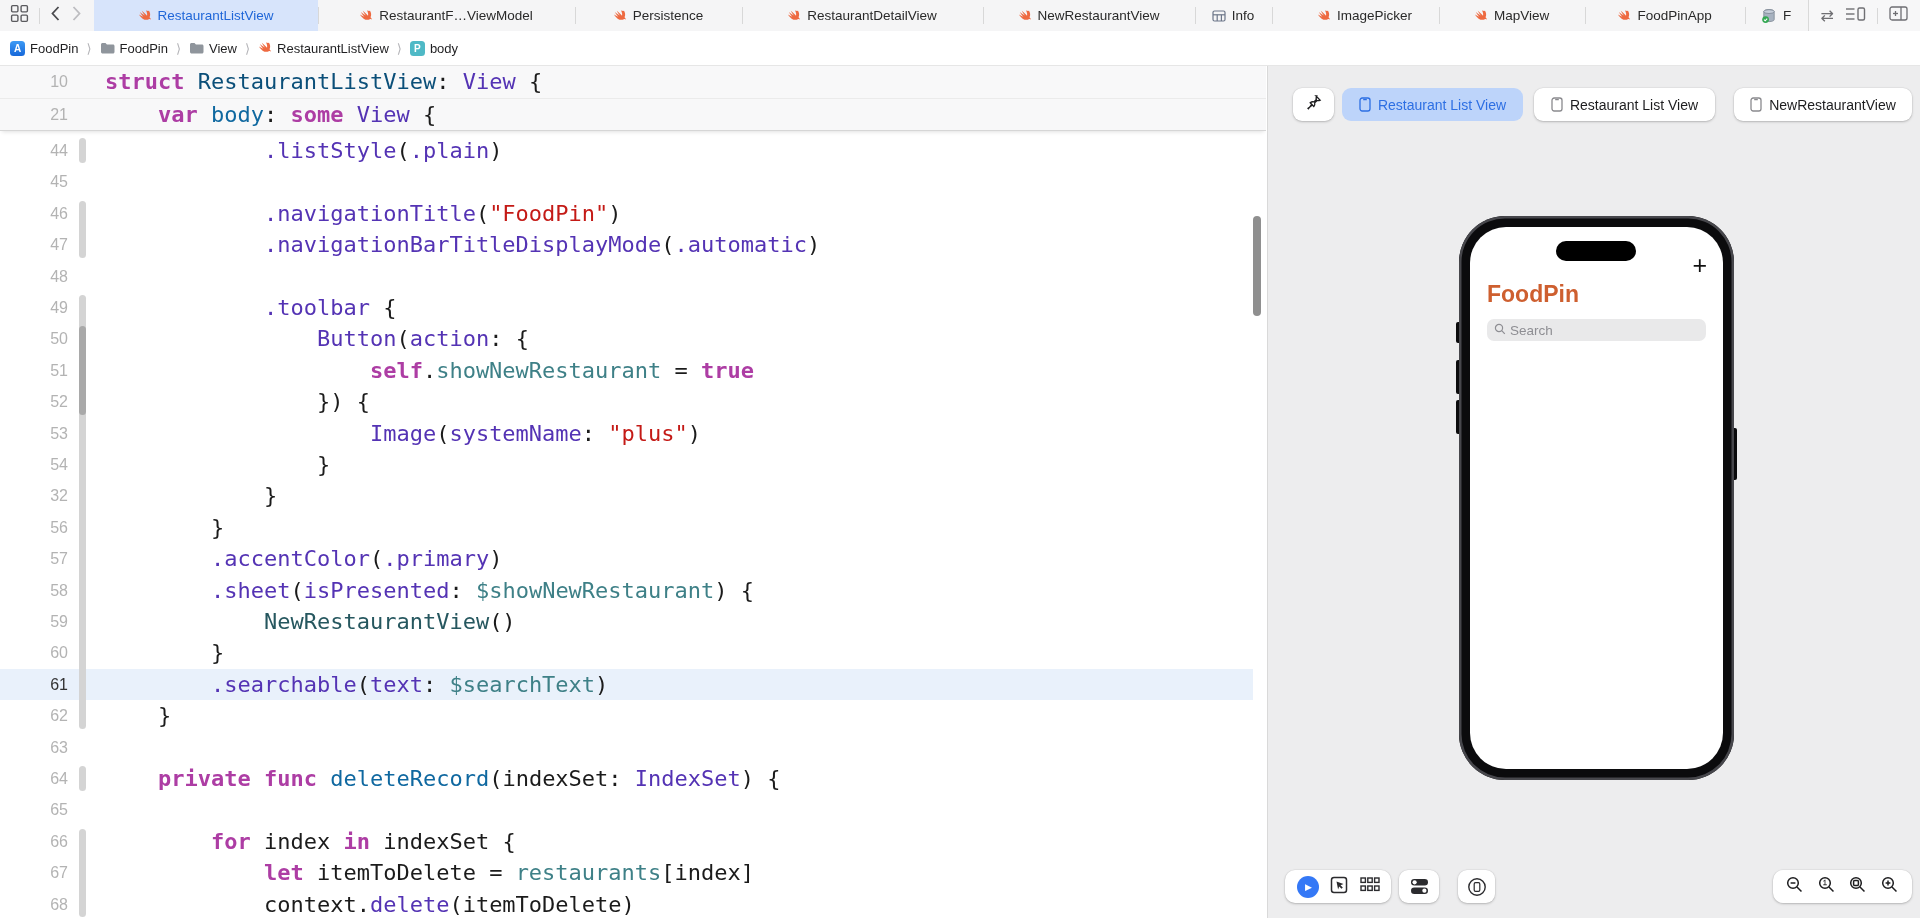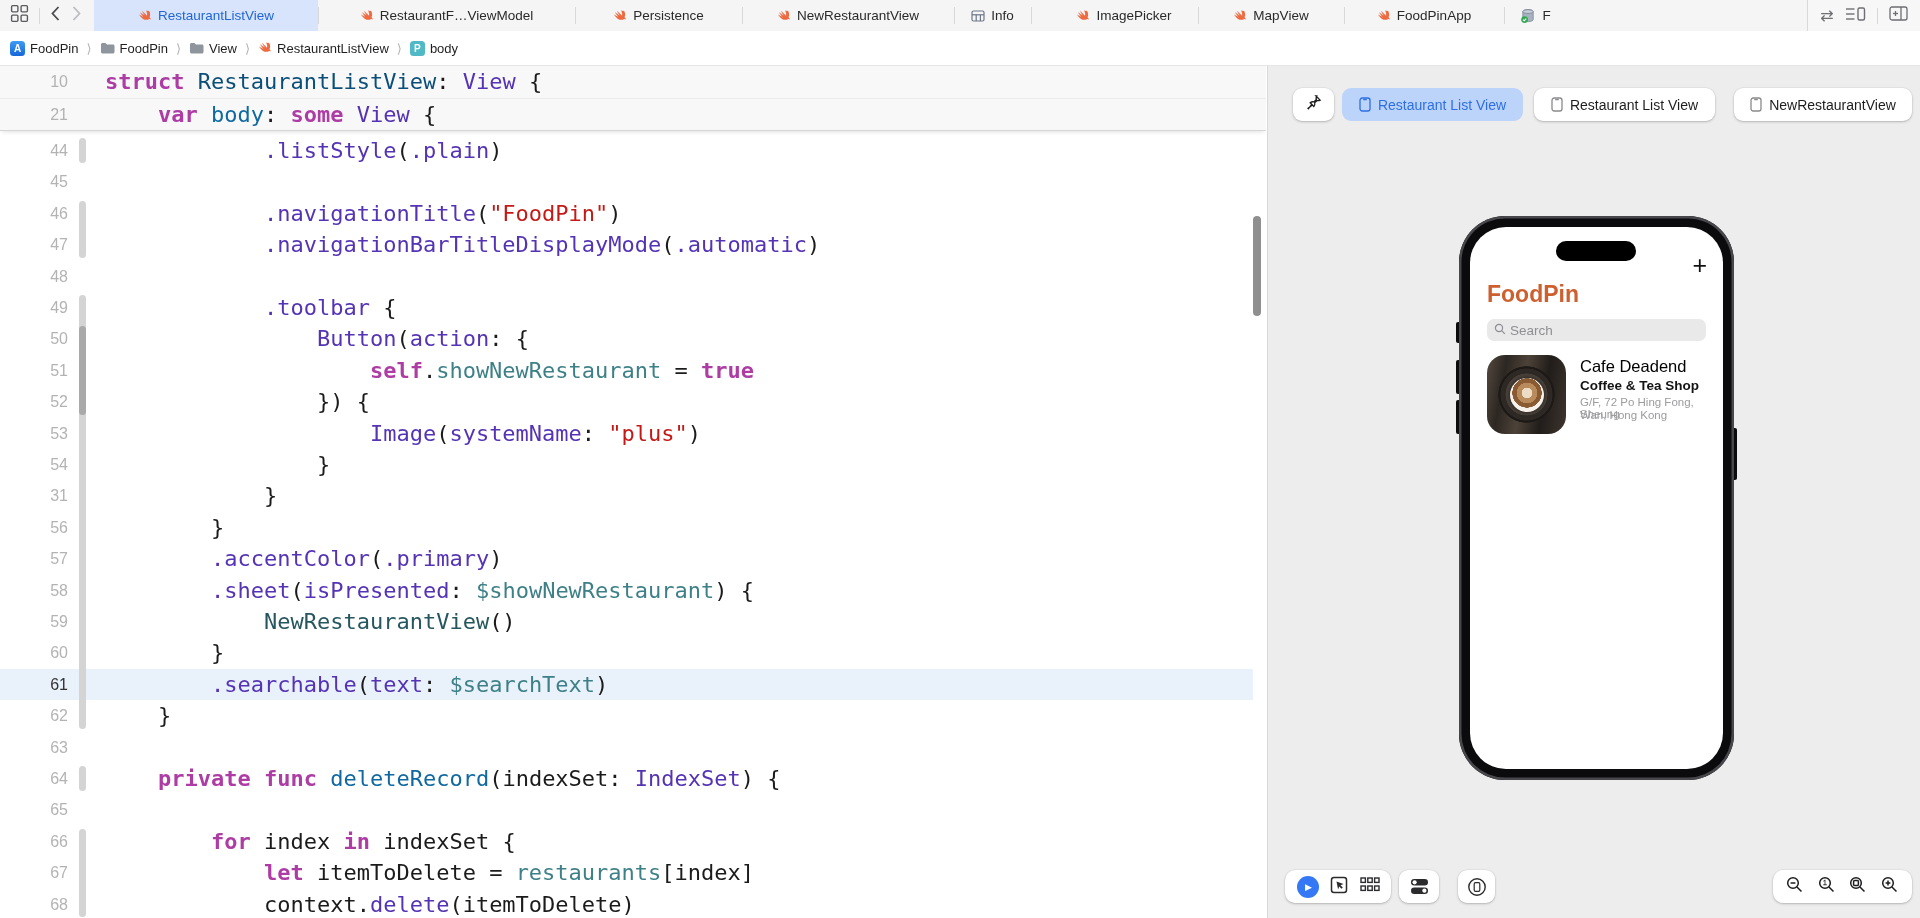--- a/index.html
+++ b/index.html
@@ -138,20 +138,28 @@
           </span>
           <span>RestaurantF…ViewModel</span>
         </div>
         <div class="wtab" style="width: 167px;">
           <span style="display: inline-flex;">
             <svg xmlns="http://www.w3.org/2000/svg" width="14" height="14" viewBox="0 0 16 16">
               <path fill="#EE6A41" d="M12.6 2.1c1.5 2.4 1.7 5.2.6 7.4.9.8 1.5 1.8 1.7 2.6-.8-.5-1.7-.7-2.6-.4-1.9 1.1-4.7.9-7-.7C3.3 9.6 1.9 7.9 1.2 6.4c1.6 1.2 3.3 2 4.9 2.4C4.3 7 2.8 5 2.1 3.4 4 5 6.1 6.5 7.9 7.4 6.3 5.5 4.9 3.2 4.4 1.9c2.1 1.7 4.3 3.9 5.9 5.8.5-1.8 0-3.9-1.2-5.9.9.1 2.4.6 3.5.3z"></path>
             </svg>
           </span>
           <span>Persistence</span>
+        </div>
+        <div class="wtab" style="width: 241px;">
+          <span style="display: inline-flex;">
+            <svg xmlns="http://www.w3.org/2000/svg" width="14" height="14" viewBox="0 0 16 16">
+              <path fill="#EE6A41" d="M12.6 2.1c1.5 2.4 1.7 5.2.6 7.4.9.8 1.5 1.8 1.7 2.6-.8-.5-1.7-.7-2.6-.4-1.9 1.1-4.7.9-7-.7C3.3 9.6 1.9 7.9 1.2 6.4c1.6 1.2 3.3 2 4.9 2.4C4.3 7 2.8 5 2.1 3.4 4 5 6.1 6.5 7.9 7.4 6.3 5.5 4.9 3.2 4.4 1.9c2.1 1.7 4.3 3.9 5.9 5.8.5-1.8 0-3.9-1.2-5.9.9.1 2.4.6 3.5.3z"></path>
+            </svg>
+          </span>
+          <span>RestaurantDetailView</span>
         </div>
         <div class="wtab" style="width: 212px;">
           <span style="display: inline-flex;">
             <svg xmlns="http://www.w3.org/2000/svg" width="14" height="14" viewBox="0 0 16 16">
               <path fill="#EE6A41" d="M12.6 2.1c1.5 2.4 1.7 5.2.6 7.4.9.8 1.5 1.8 1.7 2.6-.8-.5-1.7-.7-2.6-.4-1.9 1.1-4.7.9-7-.7C3.3 9.6 1.9 7.9 1.2 6.4c1.6 1.2 3.3 2 4.9 2.4C4.3 7 2.8 5 2.1 3.4 4 5 6.1 6.5 7.9 7.4 6.3 5.5 4.9 3.2 4.4 1.9c2.1 1.7 4.3 3.9 5.9 5.8.5-1.8 0-3.9-1.2-5.9.9.1 2.4.6 3.5.3z"></path>
             </svg>
           </span>
           <span>NewRestaurantView</span>
         </div>
         <div class="wtab" style="width: 77px;">
@@ -311,21 +319,21 @@
         </div>
         <div class="line" style="top: 351.6px;">
           <span class="lnum">53</span>
           <span class="ctext"><span class="tk-pl">                    </span><span class="tk-api">Image</span><span class="tk-pl">(</span><span class="tk-api">systemName</span><span class="tk-pl">: </span><span class="tk-str">"plus"</span><span class="tk-pl">)</span></span>
         </div>
         <div class="line" style="top: 383px;">
           <span class="lnum">54</span>
           <span class="ctext"><span class="tk-pl">                }</span></span>
         </div>
         <div class="line" style="top: 414.4px;">
-          <span class="lnum">31</span>
+          <span class="lnum">32</span>
           <span class="ctext"><span class="tk-pl">            }</span></span>
         </div>
         <div class="line" style="top: 445.8px;">
           <span class="lnum">56</span>
           <span class="ctext"><span class="tk-pl">        }</span></span>
         </div>
         <div class="line" style="top: 477.2px;">
           <span class="lnum">57</span>
           <span class="ctext"><span class="tk-pl">        </span><span class="tk-api">.accentColor</span><span class="tk-pl">(</span><span class="tk-api">.primary</span><span class="tk-pl">)</span></span>
         </div>
@@ -451,27 +459,20 @@
           <span id="search-ic"><span style="display: inline-flex;">
                 <svg xmlns="http://www.w3.org/2000/svg" width="12" height="12" viewBox="0 0 12 12">
                   <g stroke="#8E8E93" stroke-width="1.2" fill="none">
                     <circle cx="5" cy="5" r="3.6"></circle>
                     <line x1="7.7" y1="7.7" x2="10.8" y2="10.8"></line>
                   </g>
                 </svg>
               </span></span>
           <span>Search</span>
         </div>
-        <div id="cell">
-          <div id="cellimg"></div>
-          <div class="r-name">Cafe Deadend</div>
-          <div class="r-type">Coffee &amp; Tea Shop</div>
-          <div class="r-addr1">G/F, 72 Po Hing Fong, Sheung</div>
-          <div class="r-addr2">Wan, Hong Kong</div>
-        </div>
       </div>
     </div>
 
     <div class="pill" style="left:17px;top:804px;width:106px" id="left-pill">
         <span><span style="display: inline-flex;">
             <span style="width:22px;height:22px;border-radius:50%;background:#3478F6;display:flex;align-items:center;justify-content:center;color:#fff;font-size:9px;padding-left:2px;box-sizing:border-box">▶</span>
           </span></span>
         <span><span style="display: inline-flex;">
             <svg xmlns="http://www.w3.org/2000/svg" width="18" height="18" viewBox="0 0 18 18">
               <rect x="1.5" y="1.5" width="15" height="15" rx="2.5" fill="none" stroke="#2b2b2e" stroke-width="1.5"></rect>

